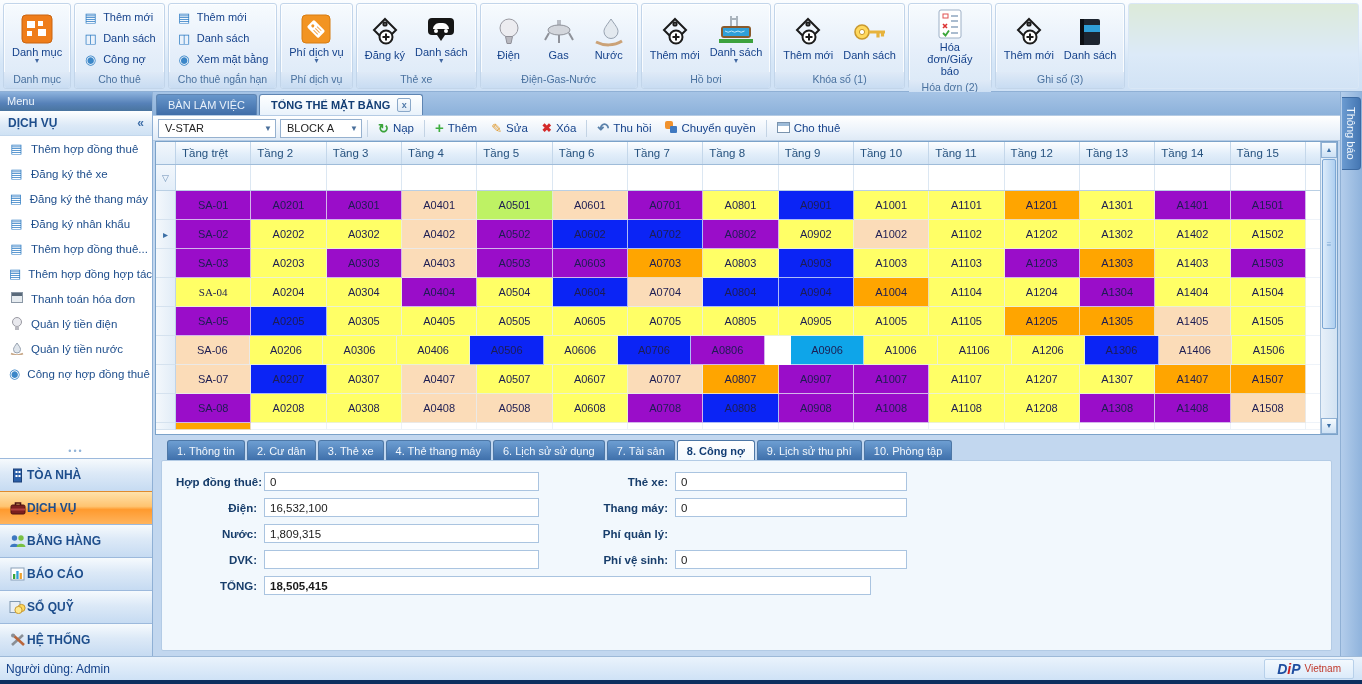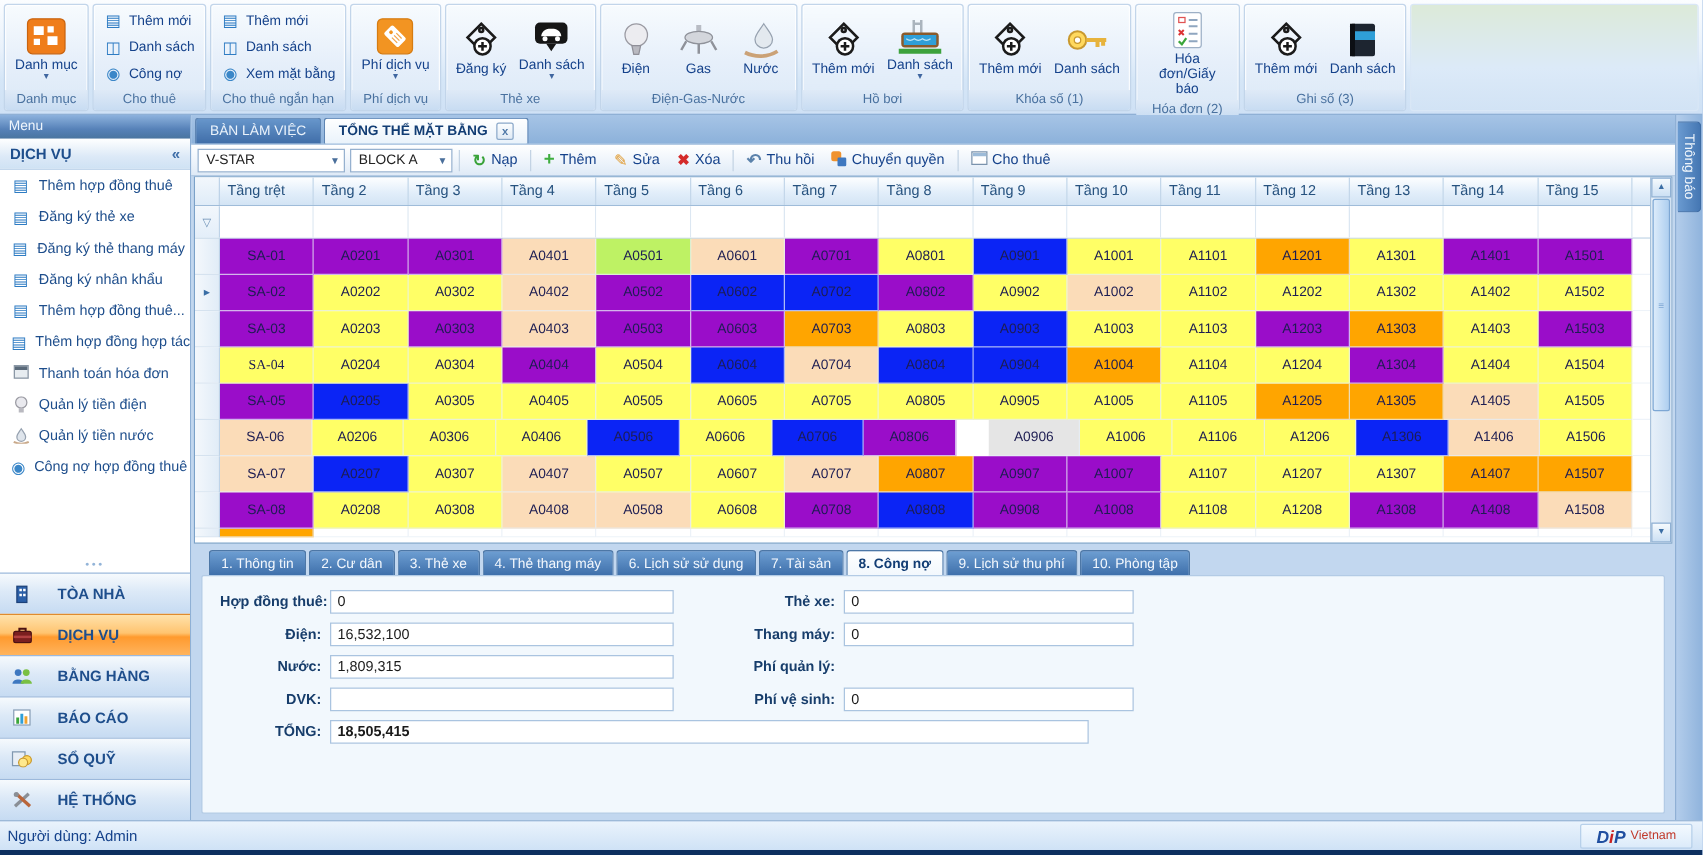--- a/index.html
+++ b/index.html
@@ -57,21 +57,21 @@
     display:flex; justify-content:space-between; align-items:center; padding:0 8px;
   }
   .collapse-glyph { font-weight:bold; color:#3e6ea8; font-size:12px; }
   .menu-item { height:25px; display:flex; align-items:center; gap:7px; padding:0 4px 0 9px; font-size:11.5px; color:#1e4e8c; white-space:nowrap; }
   .mi-ico { width:15px; display:inline-flex; justify-content:center; }
   .sidebar-spacer { flex:1; }
   .grip { height:9px; text-align:center; color:#93b4d8; font-size:9px; line-height:5px; letter-spacing:2px; }
   .nav-btn {
     height:28px; flex:0 0 28px; border-top:1px solid #9cb9dc;
     background:linear-gradient(#f6fafd,#dce9f7 45%,#c6dbf2);
-    display:flex; align-items:center; gap:20px; padding:16px 9px;
+    display:flex; align-items:center; gap:1px; padding:16px 9px;
     font-weight:bold; font-size:12px; color:#1e4e8c;
   }
   .nav-btn.active { background:linear-gradient(#ffe2ab,#ffc470 45%,#ff9a2e 55%,#ffb45d); border-top:1px solid #e08b2d; }
   .nav-ico { width:17px; display:inline-flex; justify-content:center; }
 
   
   .center { flex:1; display:flex; flex-direction:column; background:#c2d7ef; min-width:0; }
   .tabstrip { height:23px; flex:0 0 23px; display:flex; align-items:flex-end; gap:2px;
     background:linear-gradient(#a6c4e6,#8cb1da); padding:2px 3px 0; }
   .tab { height:21px; padding:0 11px; font-size:11px; display:flex; align-items:center;
@@ -802,21 +802,21 @@
             <div class="grid-row">
               <div class="g-ind"></div>
               <div class="g-cell" style="background: rgb(251, 220, 184);">SA-06</div>
               <div class="g-cell" style="background: rgb(255, 255, 102);">A0206</div>
               <div class="g-cell" style="background: rgb(255, 255, 102);">A0306</div>
               <div class="g-cell" style="background: rgb(255, 255, 102);">A0406</div>
               <div class="g-cell" style="background: rgb(11, 36, 245);">A0506</div>
               <div class="g-cell" style="background: rgb(255, 255, 102);">A0606</div>
               <div class="g-cell" style="background: rgb(11, 36, 245);">A0706</div>
               <div class="g-cell" style="background: rgb(154, 13, 201);">A0806</div>
-              <div class="g-cell" style="background: #e5e5e5; margin-left: 26px;">A0906</div>
+              <div class="g-cell" style="background: #0ea5e9; margin-left: 26px;">A0906</div>
               <div class="g-cell" style="background: rgb(255, 255, 102);">A1006</div>
               <div class="g-cell" style="background: rgb(255, 255, 102);">A1106</div>
               <div class="g-cell" style="background: rgb(255, 255, 102);">A1206</div>
               <div class="g-cell" style="background: rgb(11, 36, 245);">A1306</div>
               <div class="g-cell" style="background: rgb(251, 220, 184);">A1406</div>
               <div class="g-cell" style="background: rgb(255, 255, 102);">A1506</div>
               <div class="g-fill"></div>
             </div>
             <div class="grid-row">
               <div class="g-ind"></div>

